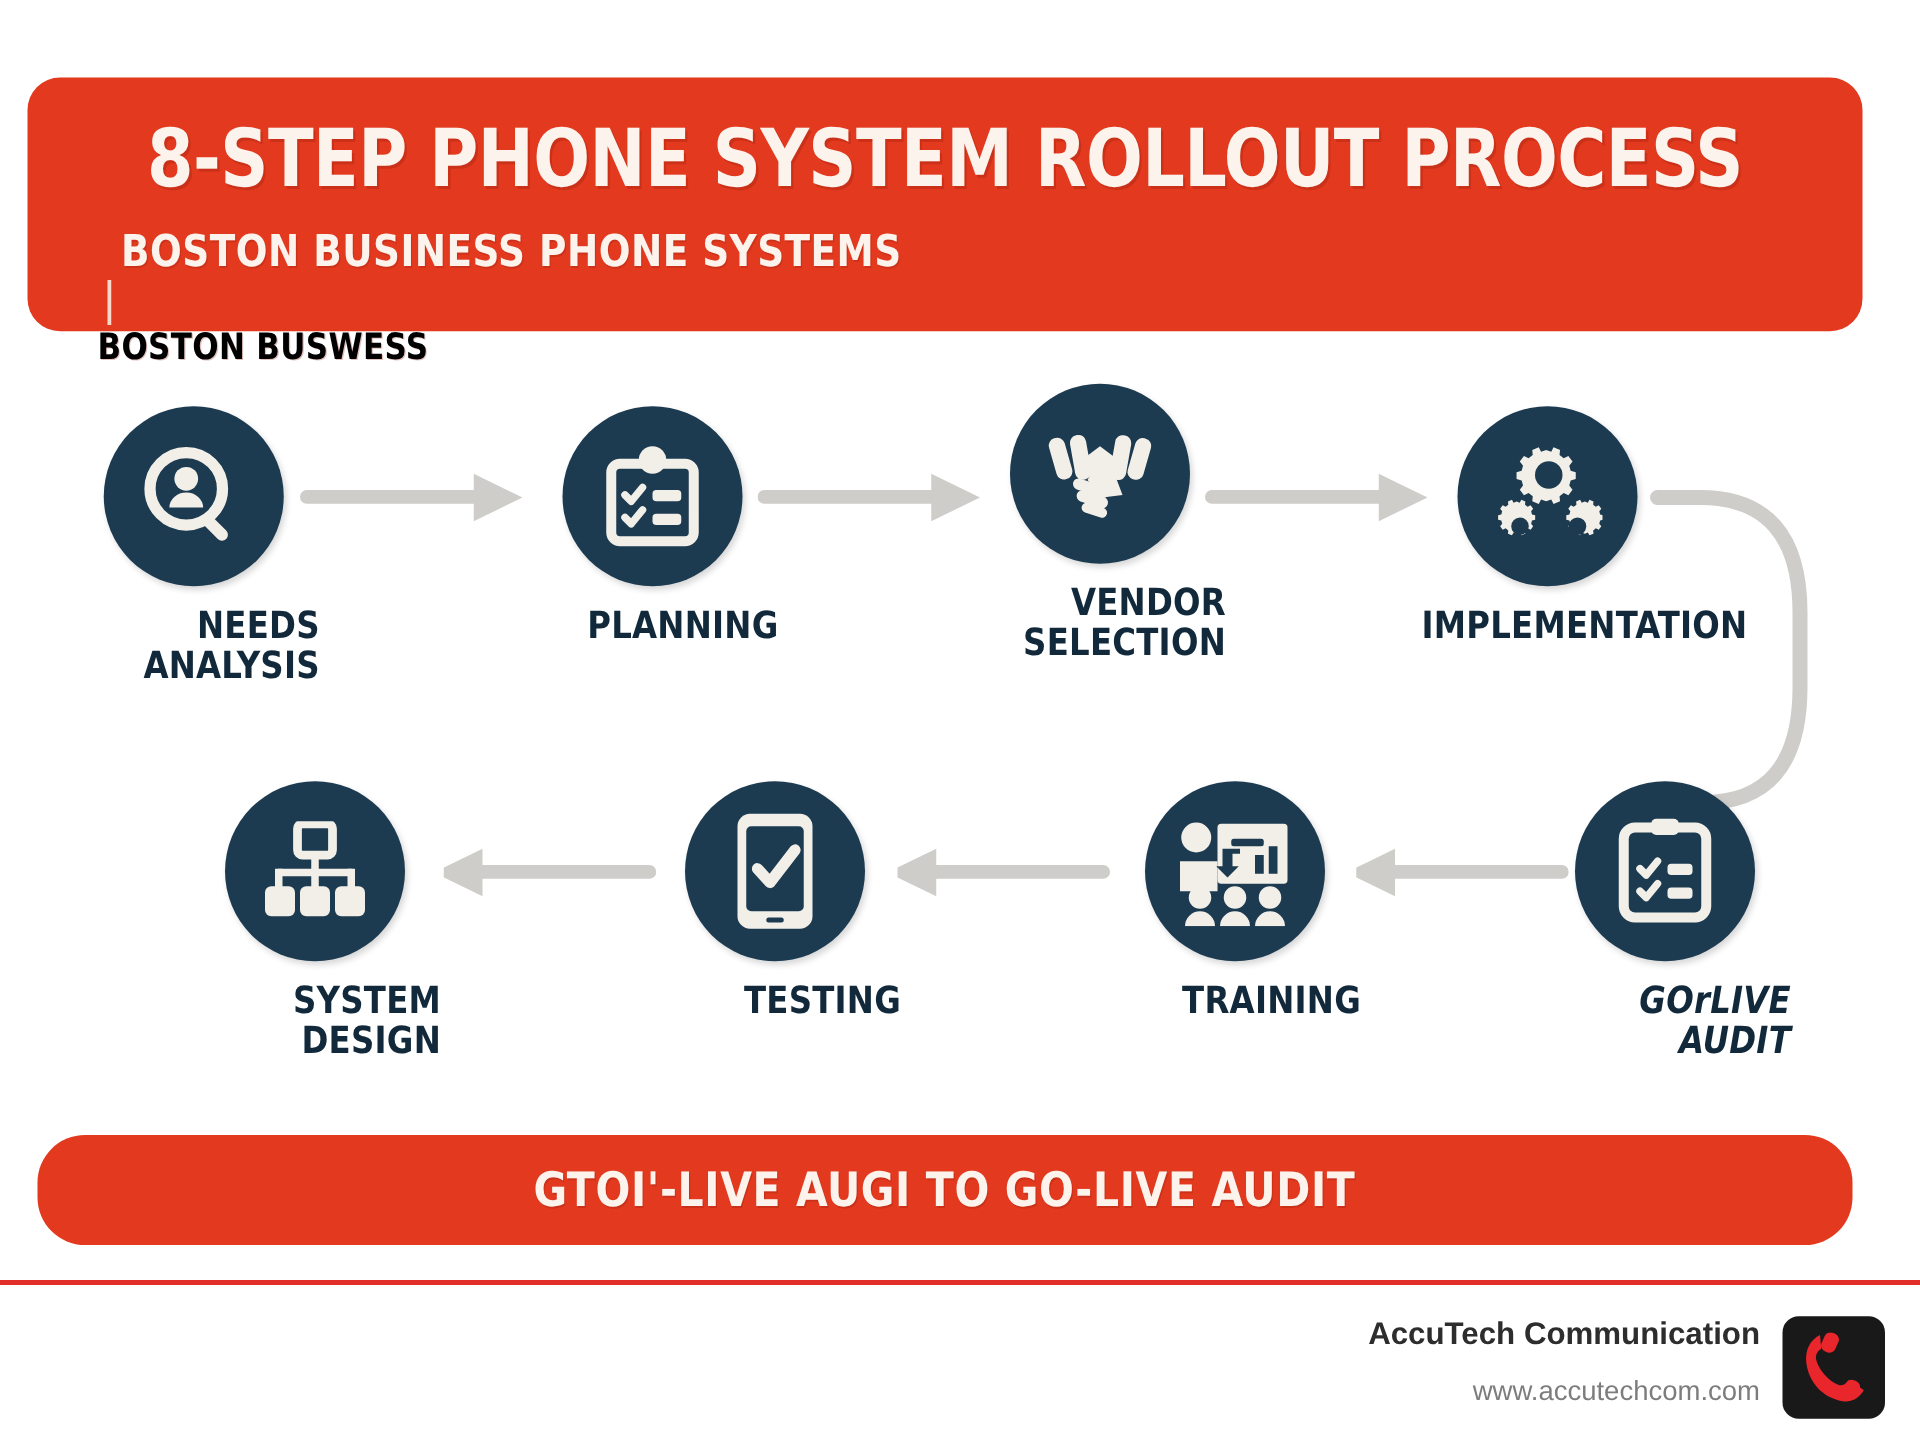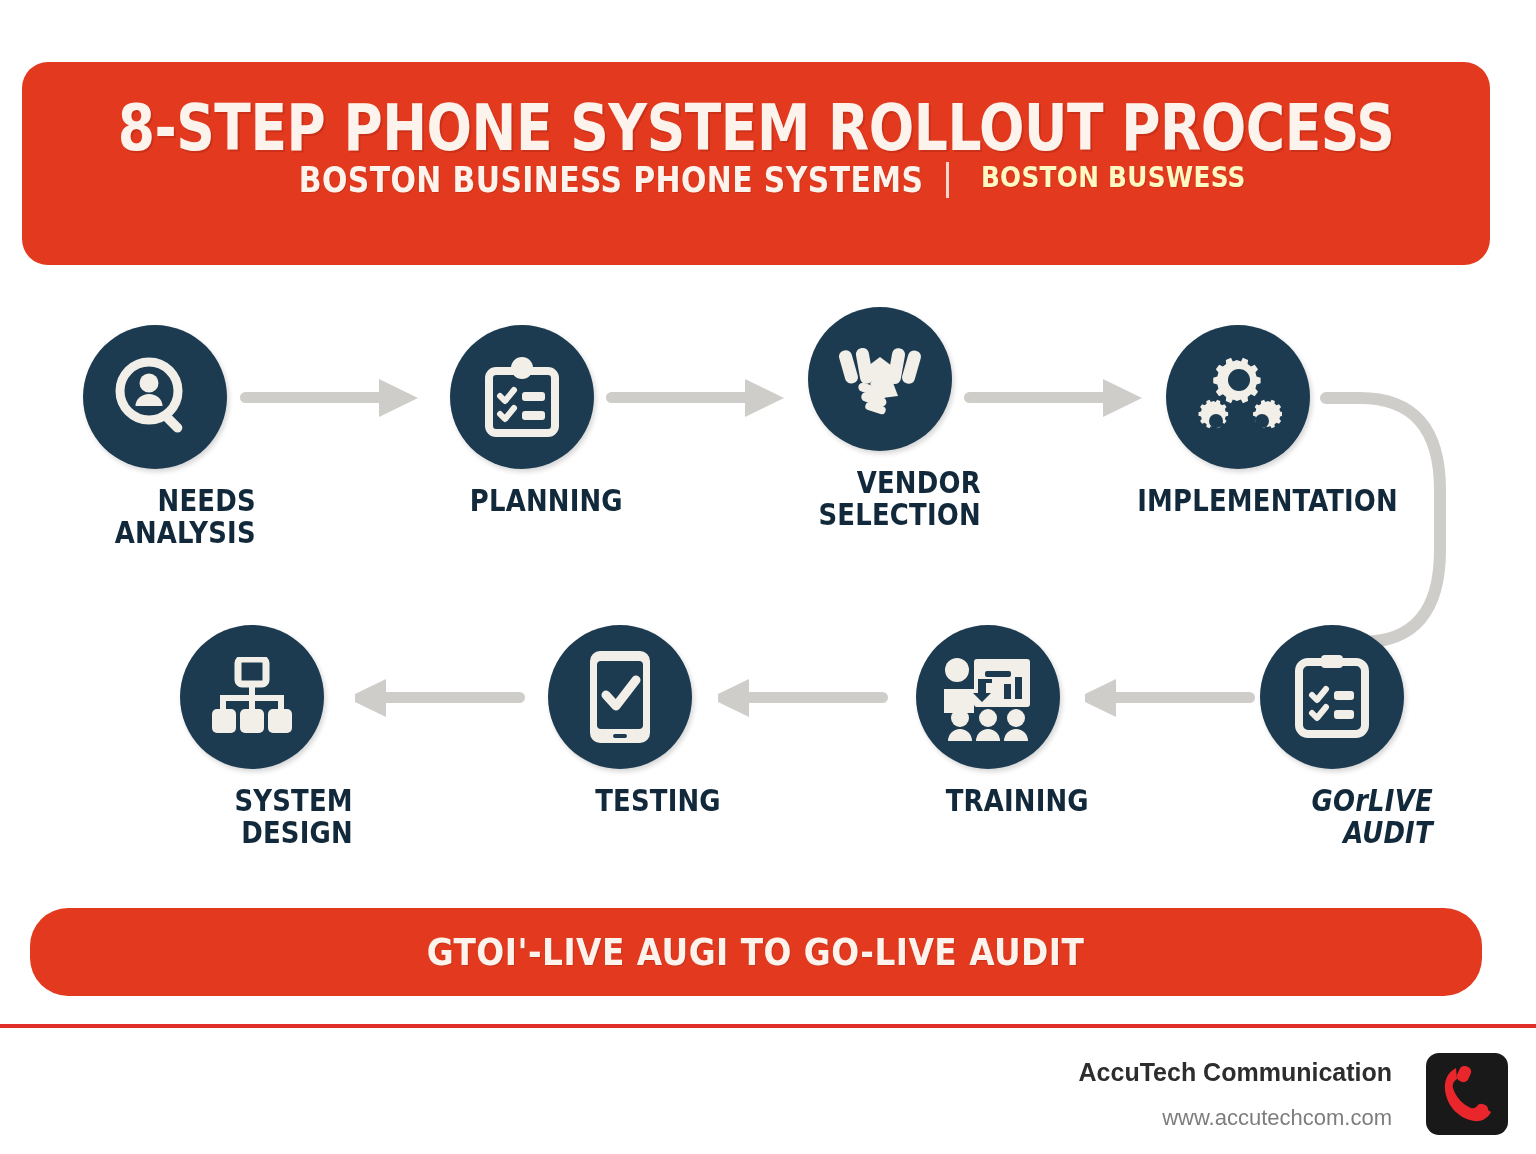--- a/index.html
+++ b/index.html
@@ -38,21 +38,23 @@
     transform: scaleX(0.93);
     transform-origin: center top;
     text-shadow: 2px 2px 0 rgba(150,30,12,0.30);
     margin-top: 16px;
     white-space: nowrap;
   }
   #subtitle-row {
     display: flex;
     align-items: flex-start;
     justify-content: center;
+    margin-top: 22px;
     gap: 0px;
+    flex-direction: column;
   }
   #subtitle-main {
     font-family: "DejaVu Sans Condensed", "Liberation Sans Narrow", "Liberation Sans", sans-serif;
     font-weight: 700;
     font-size: 35px;
     letter-spacing: 0.4px;
     color: #fbf3ec;
     transform: scaleX(0.95);
     transform-origin: right top;
     white-space: nowrap;
@@ -61,21 +63,21 @@
   #subtitle-divider {
     width: 3px;
     height: 36px;
     background: #fbf3ec;
     opacity: 0.85;
     margin: 2px 18px 0 22px;
     flex: none;
   }
   #subtitle-right {
     text-align: right;
-    color: #fef9c3;
+    color: #000000;
     font-family: "DejaVu Sans Condensed", "Liberation Sans Narrow", "Liberation Sans", sans-serif;
     font-weight: 700;
     text-shadow: 1px 1px 0 rgba(150,30,12,0.28);
   }
   #subtitle-credit { font-size: 29px; letter-spacing: 0.3px; white-space: nowrap; transform: scaleX(0.95); transform-origin: right top; }
   #subtitle-year   { font-size: 29px; margin-top: 6px; }
 
   
   .step {
     position: absolute;
@@ -152,22 +154,22 @@
     top: 1024px;
     width: 1536px;
     height: 4px;
     background: #e12e2b;
   }
   #brand-area {
     position: absolute;
     right: 28px;
     top: 1053px;
     display: flex;
-    align-items: center;
-    gap: 34px;
+    align-items: flex-start;
+    gap: 18px;
   }
   #brand-text { text-align: right; }
   #brand-name {
     font-family: "Liberation Sans", sans-serif;
     font-weight: 700;
     font-size: 25px;
     color: #2d2d2d;
     white-space: nowrap;
   }
   #brand-url {

